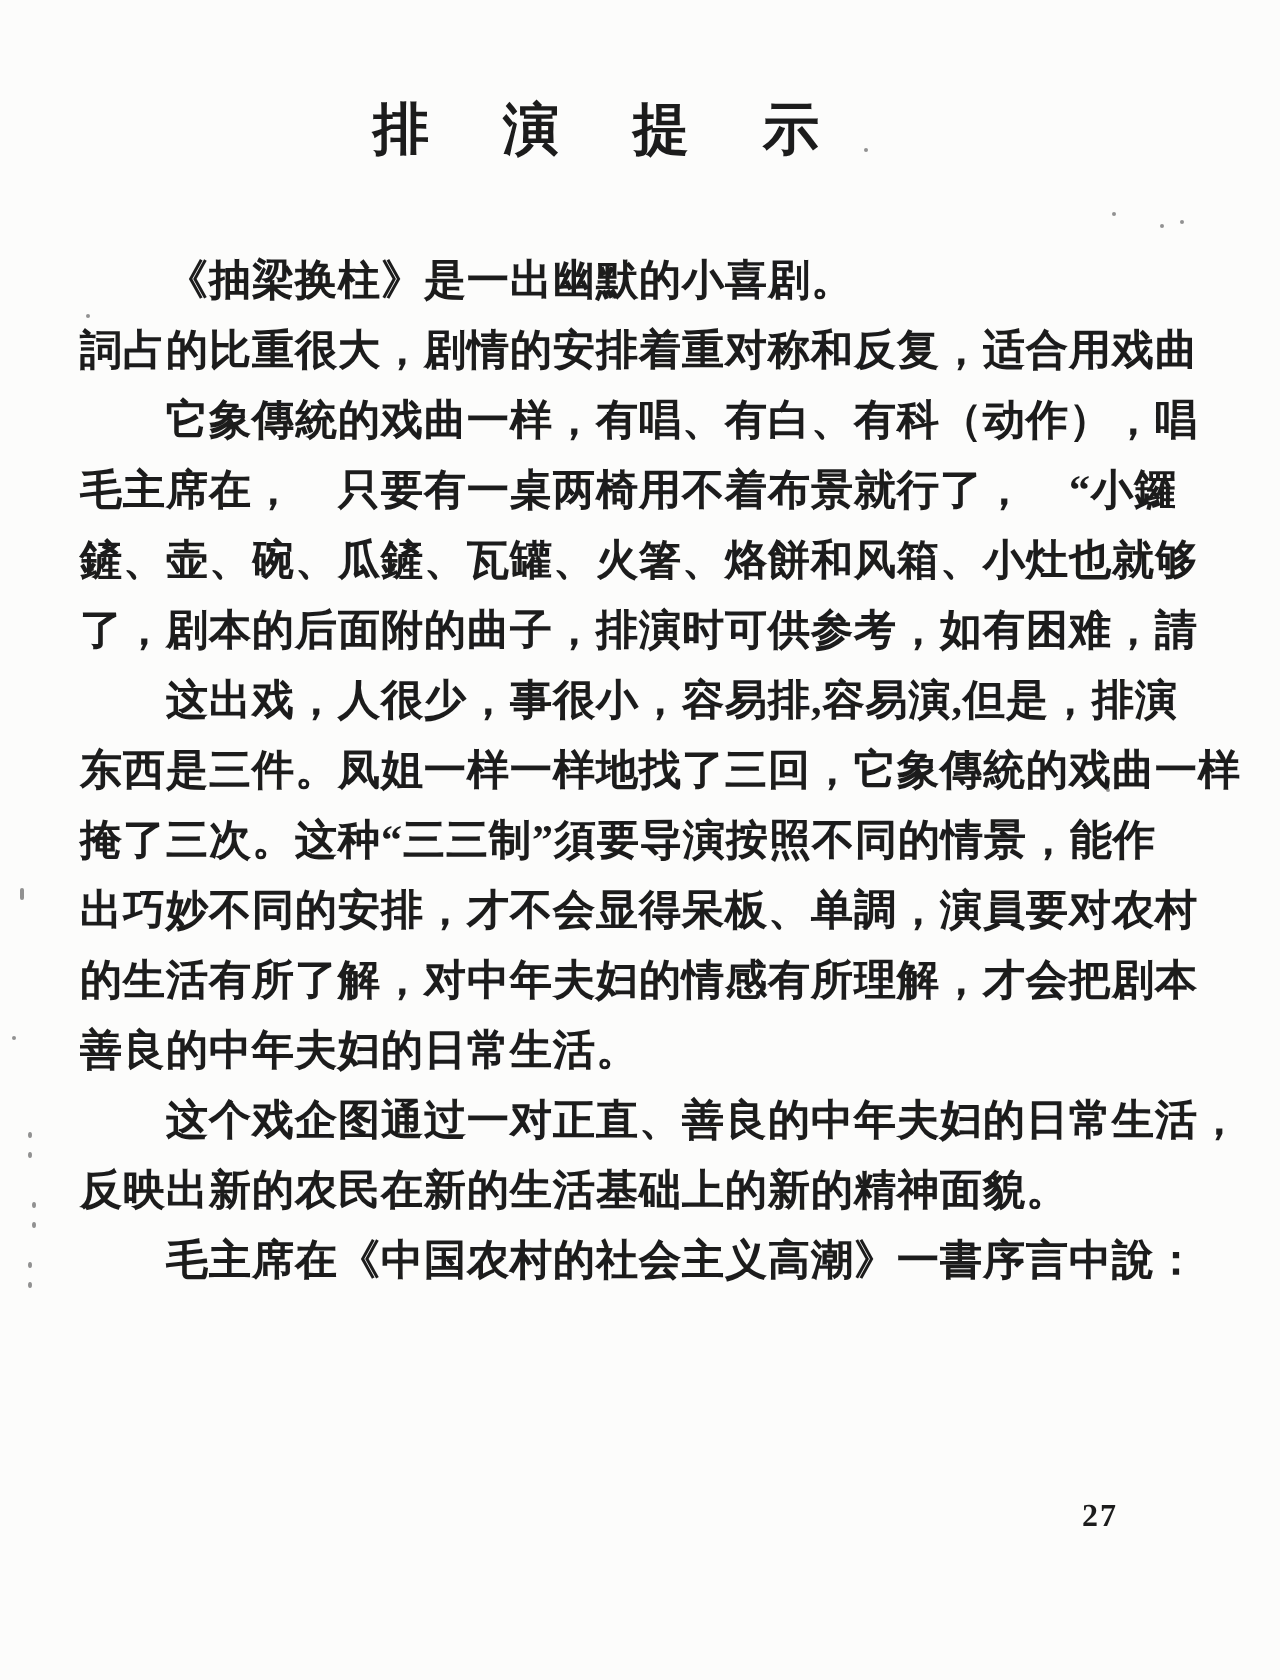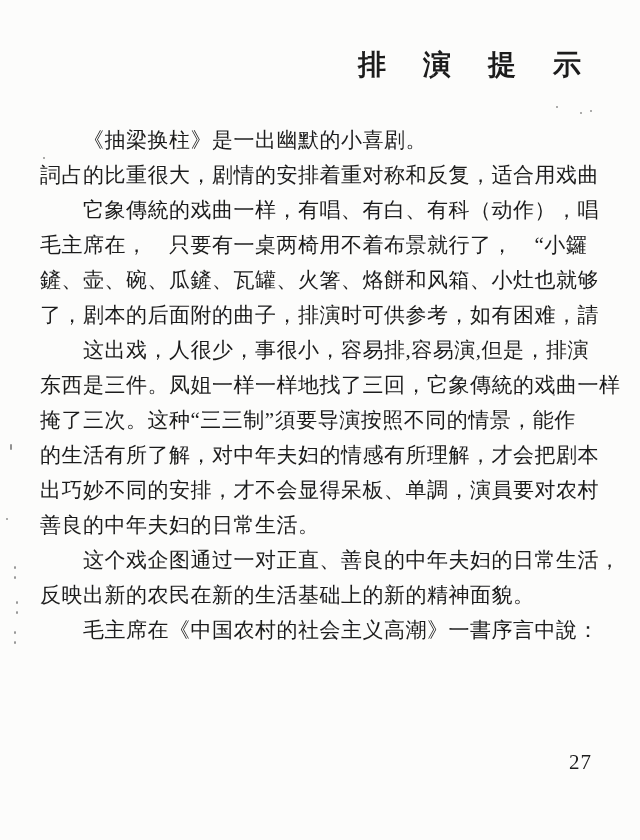--- a/index.html
+++ b/index.html
@@ -7,47 +7,46 @@
     position:relative;
     width:640px;height:840px;
     background:#fcfcfb;
     overflow:hidden;
     font-family:"Liberation Serif","DejaVu Serif",serif;
     color:#1c1c1c;
   }
   .title{
     position:absolute;
     top:46px;left:0;width:596px;
-    text-align:right;
+    text-align:center;
     font-size:28px;
     font-weight:bold;
     letter-spacing:15px;
     padding-left:15px;
     box-sizing:border-box;
     white-space:pre;
   }
   .body-text{
     position:absolute;
     top:123px;left:40px;width:585px;
   }
   .line{
     height:35px;
     line-height:35px;
     font-size:21px;
-    font-weight:400;
+    font-weight:700;
     letter-spacing:0.5px;
     white-space:pre;
   }
   .page-number{
     position:absolute;
     top:750px;left:541px;
-    font-size:21px;
-    font-weight:normal;
+    font-size:16px;
+    font-weight:bold;
     letter-spacing:1px;
-    margin-left:28px;
   }
   .speck{
     position:absolute;
     background:#6e6e6e;
     border-radius:50%;
     opacity:0.75;
   }
   .s2{width:2px;height:2px;}
   .s3{width:2px;height:3px;}
   .tick{width:2px;height:6px;border-radius:1px;}
@@ -62,22 +61,22 @@
   <div class="body-text">
     <div class="line">　　《抽梁换柱》是一出幽默的小喜剧。</div>
     <div class="line">詞占的比重很大，剧情的安排着重对称和反复，适合用戏曲</div>
     <div class="line">　　它象傳統的戏曲一样，有唱、有白、有科（动作），唱</div>
     <div class="line">毛主席在，　只要有一桌两椅用不着布景就行了，　“小鑼</div>
     <div class="line">鏟、壶、碗、瓜鏟、瓦罐、火箸、烙餅和风箱、小灶也就够</div>
     <div class="line">了，剧本的后面附的曲子，排演时可供参考，如有困难，請</div>
     <div class="line">　　这出戏，人很少，事很小，容易排,容易演,但是，排演</div>
     <div class="line">东西是三件。凤姐一样一样地找了三回，它象傳統的戏曲一样</div>
     <div class="line">掩了三次。这种“三三制”須要导演按照不同的情景，能作</div>
+    <div class="line">出巧妙不同的安排，才不会显得呆板、单調，演員要对农村</div>
     <div class="line">的生活有所了解，对中年夫妇的情感有所理解，才会把剧本</div>
-    <div class="line">出巧妙不同的安排，才不会显得呆板、单調，演員要对农村</div>
     <div class="line">善良的中年夫妇的日常生活。</div>
     <div class="line">　　这个戏企图通过一对正直、善良的中年夫妇的日常生活，</div>
     <div class="line">反映出新的农民在新的生活基础上的新的精神面貌。</div>
     <div class="line">　　毛主席在《中国农村的社会主义高潮》一書序言中說：</div>
   </div>
 
   <div class="page-number">27</div>
 
   <div class="speck s2" style="left:43px;top:157px;"></div>
   <div class="speck s2" style="left:432px;top:74px;"></div>

